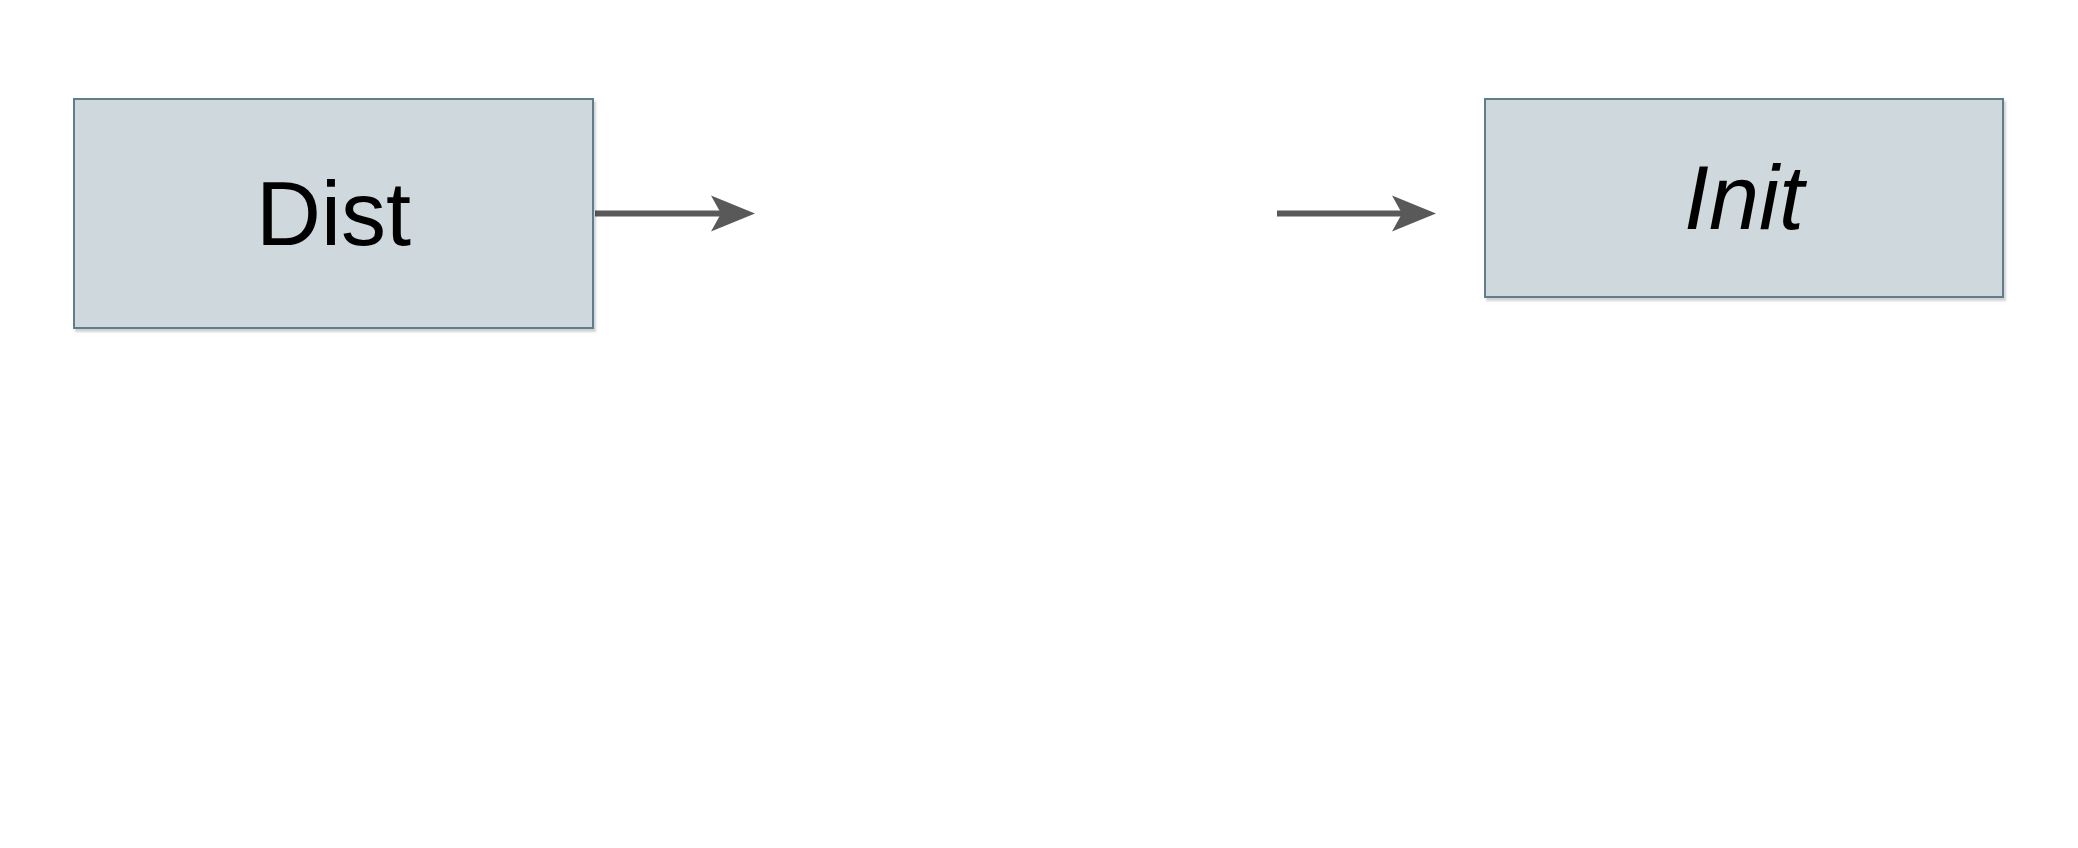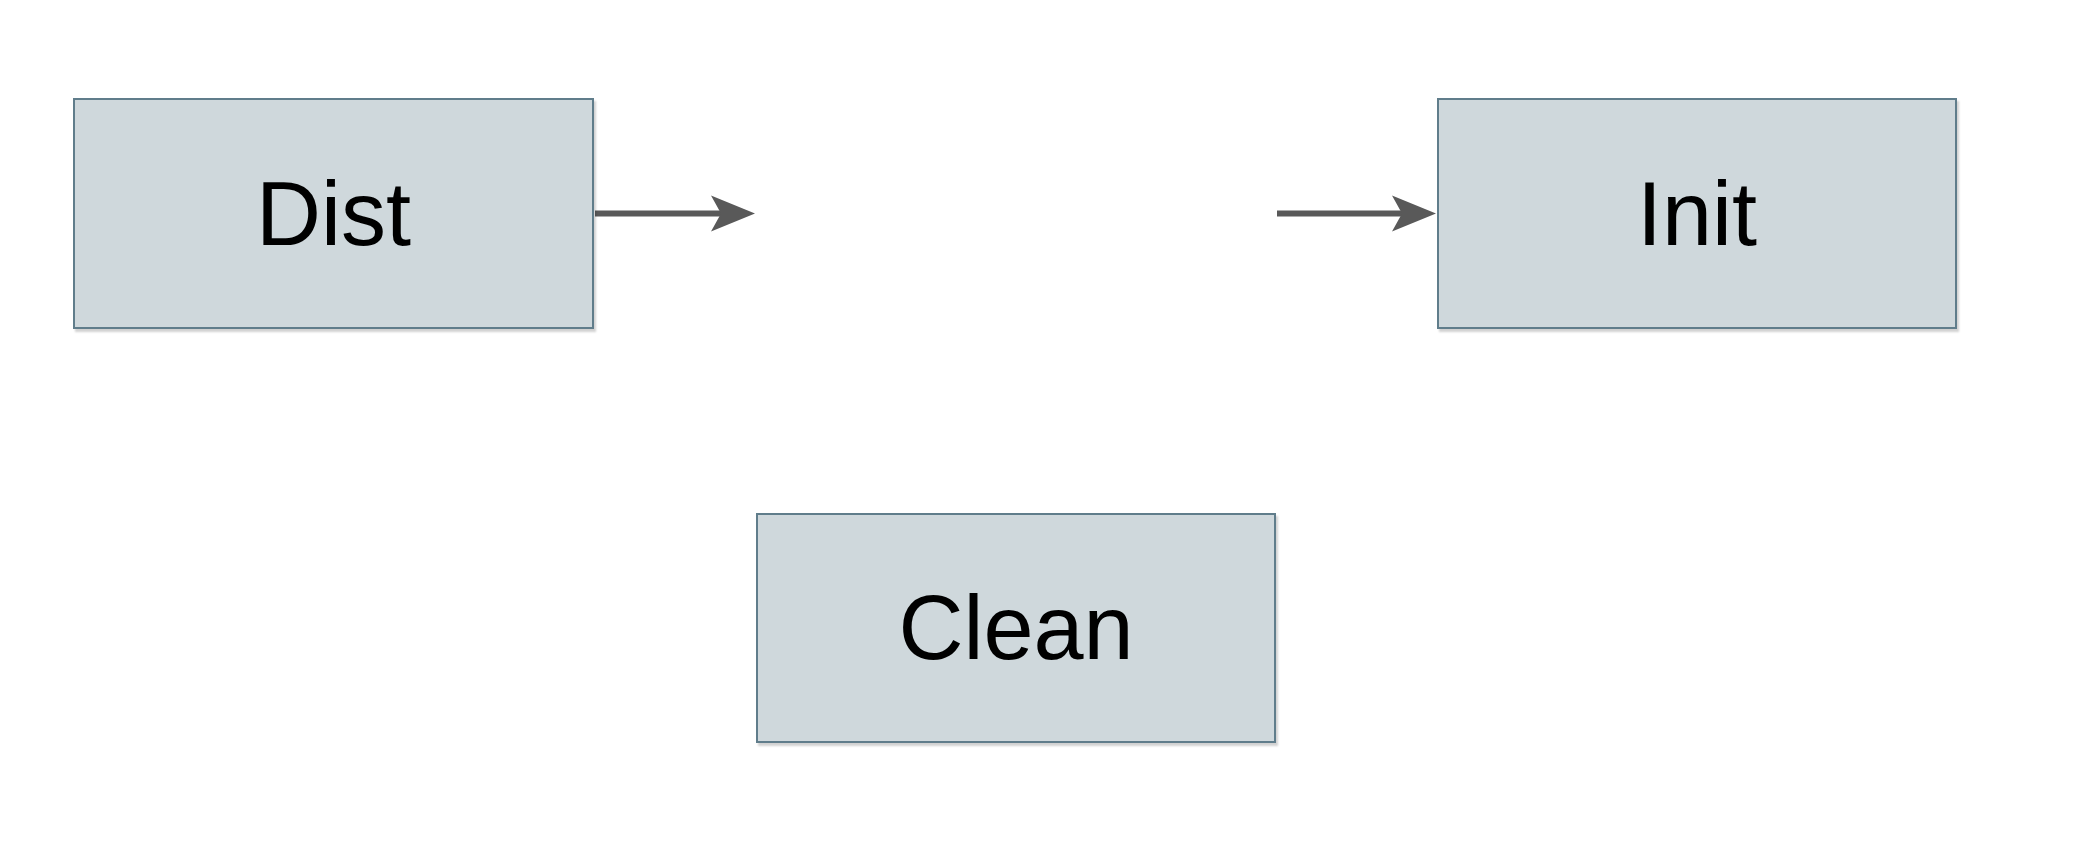--- a/index.html
+++ b/index.html
@@ -33,21 +33,21 @@
   .node-label {
     color: var(--label-color);
     font-size: 90px;
     font-weight: 400;
     line-height: 1;
     white-space: nowrap;
     letter-spacing: 0px;
   }
   .node-dist    { left: 73px;   top: 98px;  width: 521px; height: 231px; }
   .node-compile { left: 756px;  top: 98px;  width: 520px; height: 231px; }
-  .node-init    { left: 1437px; top: 98px;  width: 520px; height: 231px; }
+  .node-init    { left: 1484px; top: 98px;  width: 520px; height: 200px; font-style: italic; }
   .node-clean   { left: 756px;  top: 513px; width: 520px; height: 230px; }
   .edges-layer {
     position: absolute;
     left: 0; top: 0;
     width: 2078px; height: 848px;
   }
   .edge-shaft {
     stroke: var(--arrow-color);
     stroke-width: 6;
     fill: none;
@@ -75,17 +75,14 @@
 
   <div class="node node-dist">
     <span class="node-label">Dist</span>
   </div>
 
 
   <div class="node node-init">
     <span class="node-label">Init</span>
   </div>
 
-  <div class="node node-clean">
-    <span class="node-label">Clean</span>
-  </div>
 
 </div>
 
 </body></html>

